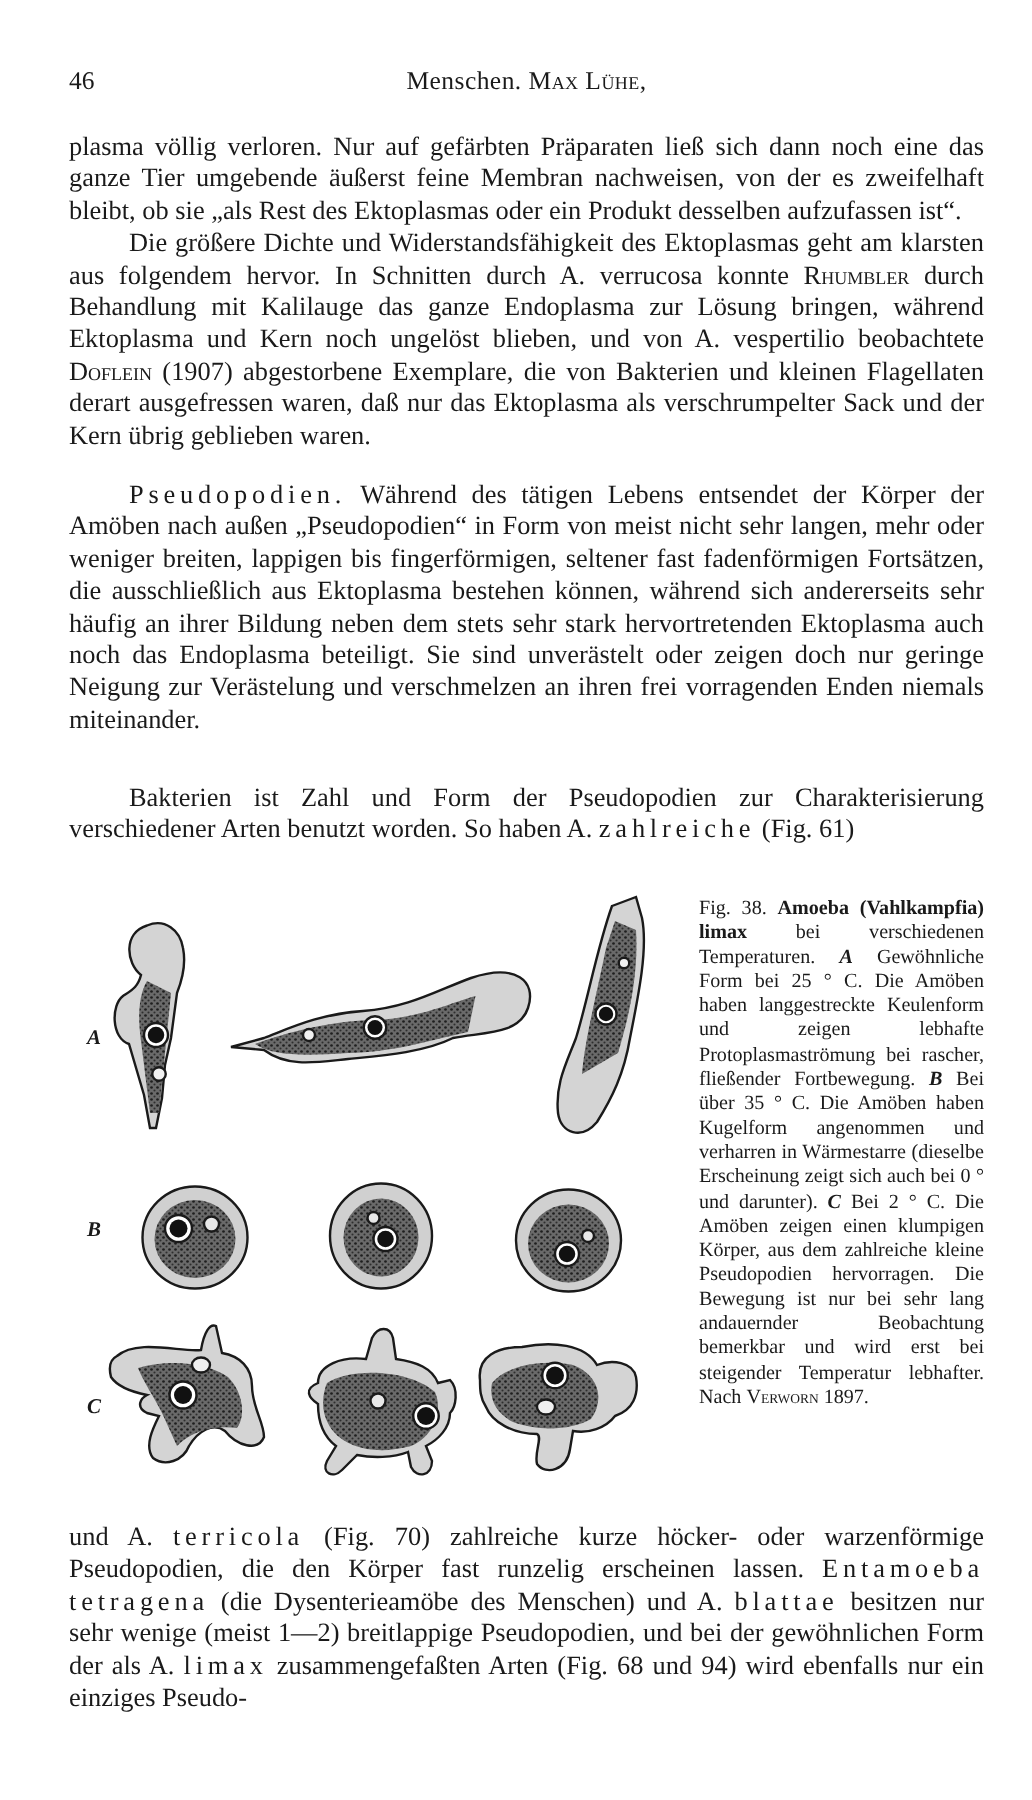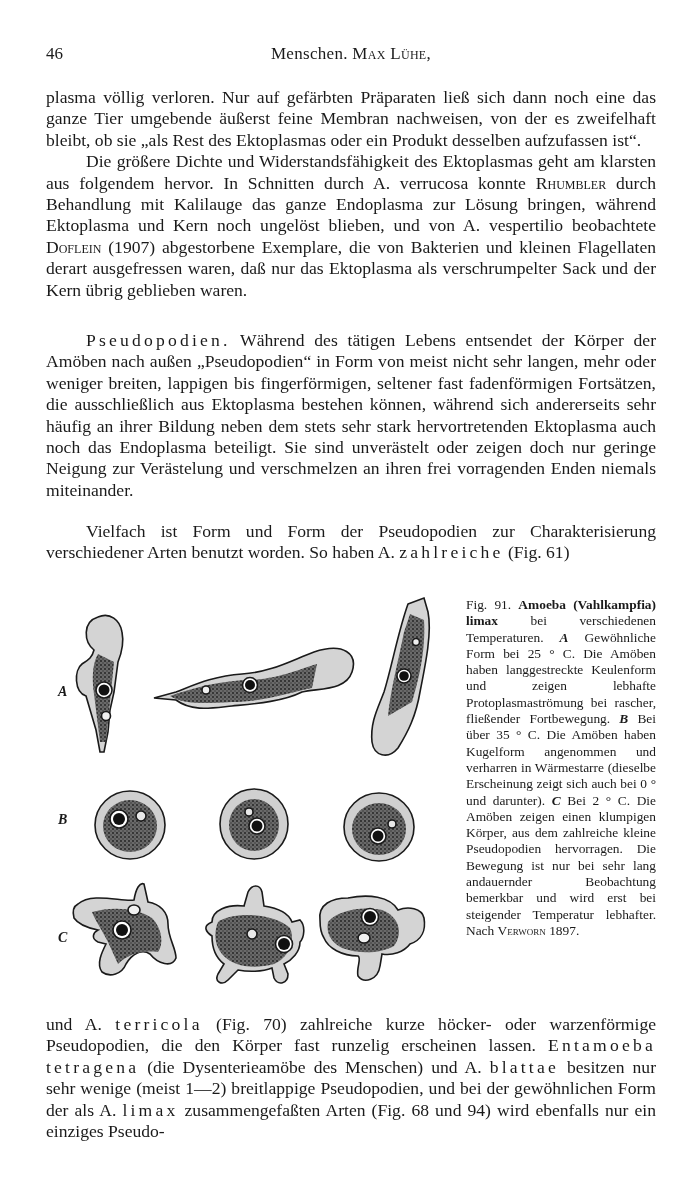--- a/index.html
+++ b/index.html
@@ -7,21 +7,21 @@
          font-family: "Liberation Serif", "DejaVu Serif", serif; color: #1a1a1a; }
   .page { position: absolute; left: 0; top: 0; width: 688px; height: 1200px; }
   .header { position: absolute; top: 44px; left: 46px; width: 610px; height: 22px; font-size: 17px; }
   .page-num { position: absolute; left: 0; top: 0; }
   .running-head { position: absolute; left: 0; right: 0; text-align: center; top: 0; letter-spacing: 0.3px; }
   .sc { font-variant: small-caps; }
   .body-text { position: absolute; left: 46px; width: 610px; font-size: 17.6px; line-height: 21.4px; text-align: justify; }
   .body-text p { margin: 0; font-family: Liberation Serif, serif; }
   .indent { text-indent: 40px; }
   .block1 { top: 87px; }
-  .block2 { top: 330px; }
+  .block2 { top: 319px; }
   .block3 { top: 521px; }
   .block4 { top: 1014px; }
   .spaced { letter-spacing: 3.2px; }
   .figure { position: absolute; left: 52px; top: 592px; width: 400px; height: 410px; }
   .figure svg { width: 100%; height: 100%; }
   .caption { position: absolute; left: 466px; top: 597px; width: 190px; font-size: 13.4px; line-height: 16.3px; text-align: justify; }
   .caption b { font-weight: bold; }
   .caption i.lab { font-style: italic; font-weight: bold; }
 </style>
 </head>
@@ -40,21 +40,21 @@
   <div class="body-text block1">
     <p>plasma völlig verloren. Nur auf gefärbten Präparaten ließ sich dann noch eine das ganze Tier umgebende äußerst feine Membran nachweisen, von der es zweifelhaft bleibt, ob sie „als Rest des Ektoplasmas oder ein Produkt desselben aufzufassen ist“.</p>
     <p class="indent"><span>Die größere Dichte und Widerstandsfähigkeit des Ektoplasmas geht am klarsten aus folgendem hervor. In Schnitten durch A. verrucosa konnte </span><span class="sc">Rhumbler</span><span> durch Behandlung mit Kalilauge das ganze Endoplasma zur Lösung bringen, während Ektoplasma und Kern noch ungelöst blieben, und von A. vespertilio beobachtete </span><span class="sc">Doflein</span><span> (1907) abgestorbene Exemplare, die von Bakterien und kleinen Flagellaten derart ausgefressen waren, daß nur das Ektoplasma als verschrumpelter Sack und der Kern übrig geblieben waren.</span></p>
   </div>
 
   <div class="body-text block2">
     <p class="indent"><span class="spaced">Pseudopodien.</span><span> Während des tätigen Lebens entsendet der Körper der Amöben nach außen „Pseudopodien“ in Form von meist nicht sehr langen, mehr oder weniger breiten, lappigen bis fingerförmigen, seltener fast fadenförmigen Fortsätzen, die ausschließlich aus Ektoplasma bestehen können, während sich andererseits sehr häufig an ihrer Bildung neben dem stets sehr stark hervortretenden Ektoplasma auch noch das Endoplasma beteiligt. Sie sind unverästelt oder zeigen doch nur geringe Neigung zur Verästelung und verschmelzen an ihren frei vorragenden Enden niemals miteinander.</span></p>
   </div>
 
   <div class="body-text block3">
-    <p class="indent"><span>Vielfach ist Form und Form der Pseudopodien zur Charakterisierung verschiedener Arten benutzt worden. So haben A. </span><span class="spaced">zahlreiche</span><span> (Fig. 61)</span></p>
+    <p class="indent"><span>Bakterien ist Zahl und Form der Pseudopodien zur Charakterisierung verschiedener Arten benutzt worden. So haben A. </span><span class="spaced">zahlreiche</span><span> (Fig. 61)</span></p>
   </div>
 
   <div class="figure">
     <svg viewBox="0 0 400 410" xmlns="http://www.w3.org/2000/svg">
       <defs>
         <radialGradient id="endo" cx="50%" cy="50%" r="55%">
           <stop offset="0%" stop-color="#2a2a2a"></stop>
           <stop offset="65%" stop-color="#555"></stop>
           <stop offset="100%" stop-color="#9a9a9a"></stop>
         </radialGradient>
@@ -120,21 +120,21 @@
         <path d="M268 328 C266 312 280 306 296 306 C316 302 338 304 346 318 C356 314 370 316 372 326 C374 338 370 348 358 352 C352 360 340 364 330 362 L328 374 C326 388 312 392 306 384 C304 376 310 366 306 364 C290 364 276 356 272 346 C268 340 268 334 268 328 Z" fill="#d4d4d4"></path>
         <path d="M276 330 C286 318 310 314 330 318 C346 324 352 340 342 354 C328 362 306 362 290 356 C278 350 274 340 276 330 Z" fill="url(#stipple)" stroke="none"></path>
         <circle cx="318" cy="325" r="8.5" fill="#fff"></circle>
           <circle cx="318" cy="325" r="6" fill="#111" stroke="none"></circle>
         <ellipse cx="312" cy="346" rx="6" ry="5" fill="#f0f0f0"></ellipse>
       </g>
     </svg>
   </div>
 
   <div class="caption">
-    <span>Fig. 91.</span>
+    <span>Fig. 38.</span>
     <b>Amoeba (Vahlkampfia) limax</b><span> bei verschiedenen Temperaturen. </span><i class="lab">A</i><span> Gewöhnliche Form bei 25 ° C. Die Amöben haben langgestreckte Keulenform und zeigen lebhafte Protoplasmaströmung bei rascher, fließender Fortbewegung. </span><i class="lab">B</i><span> Bei über 35 ° C. Die Amöben haben Kugelform angenommen und verharren in Wärmestarre (dieselbe Erscheinung zeigt sich auch bei 0 ° und darunter). </span><i class="lab">C</i><span> Bei 2 ° C. Die Amöben zeigen einen klumpigen Körper, aus dem zahlreiche kleine Pseudopodien hervorragen. Die Bewegung ist nur bei sehr lang andauernder Beobachtung bemerkbar und wird erst bei steigender Temperatur lebhafter. Nach </span><span class="sc">Verworn</span><span> 1897.</span>
   </div>
 
   <div class="body-text block4">
     <p><span>und A. </span><span class="spaced">terricola</span><span> (Fig. 70) zahlreiche kurze höcker- oder warzenförmige Pseudopodien, die den Körper fast runzelig erscheinen lassen. </span><span class="spaced">Entamoeba tetragena</span><span> (die Dysenterieamöbe des Menschen) und A. </span><span class="spaced">blattae</span><span> besitzen nur sehr wenige (meist 1—2) breitlappige Pseudopodien, und bei der gewöhnlichen Form der als A. </span><span class="spaced">limax</span><span> zusammengefaßten Arten (Fig. 68 und 94) wird ebenfalls nur ein einziges Pseudo-</span></p>
   </div>
 
 </div>
 
 </body></html>

